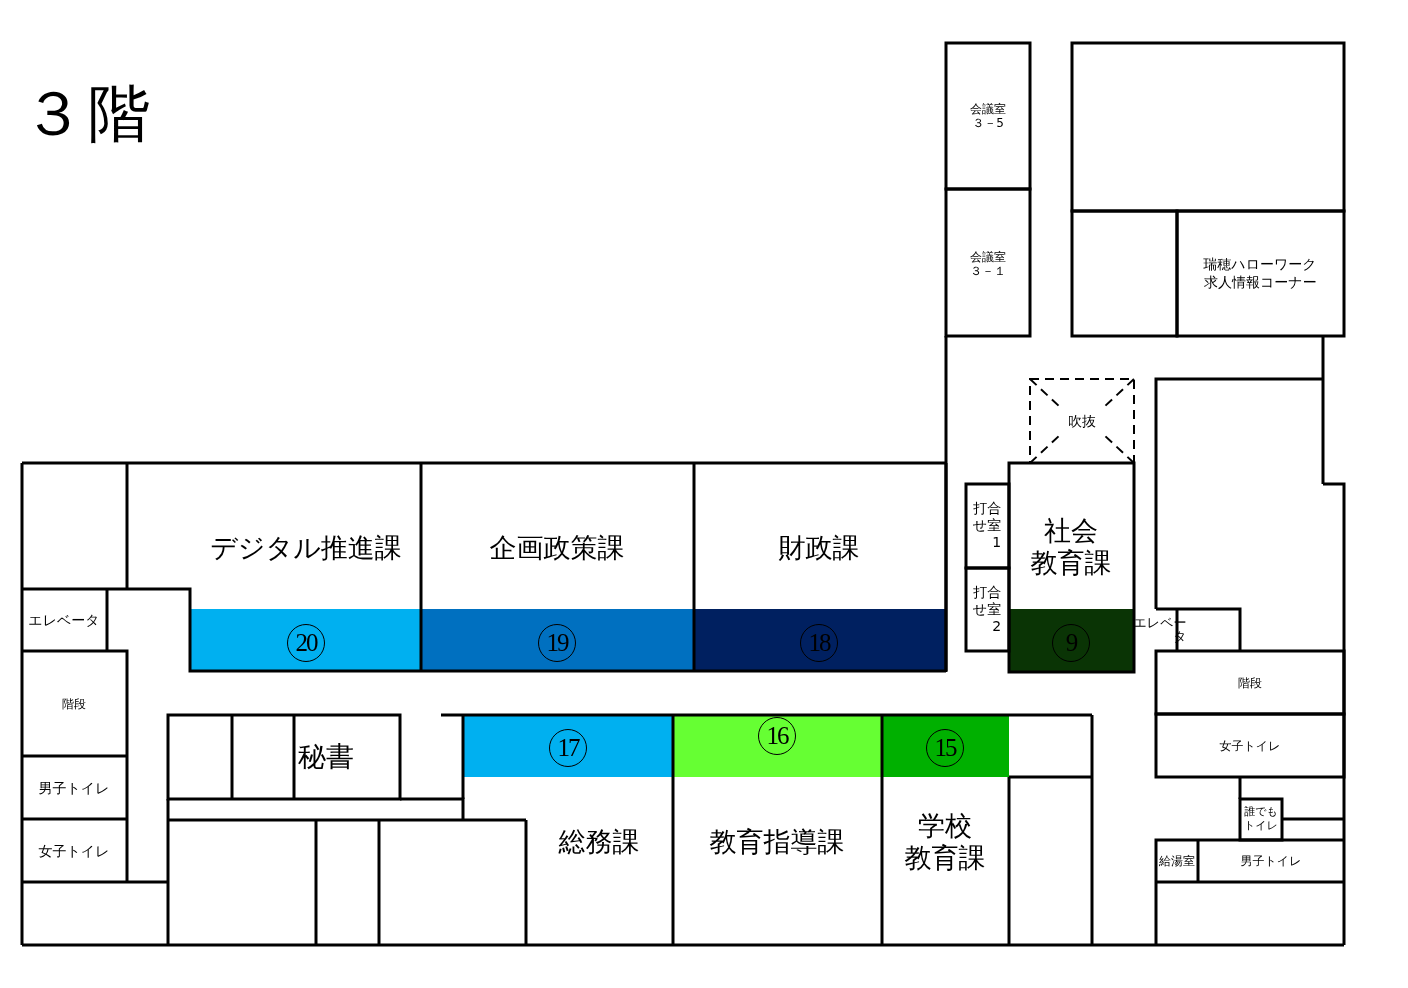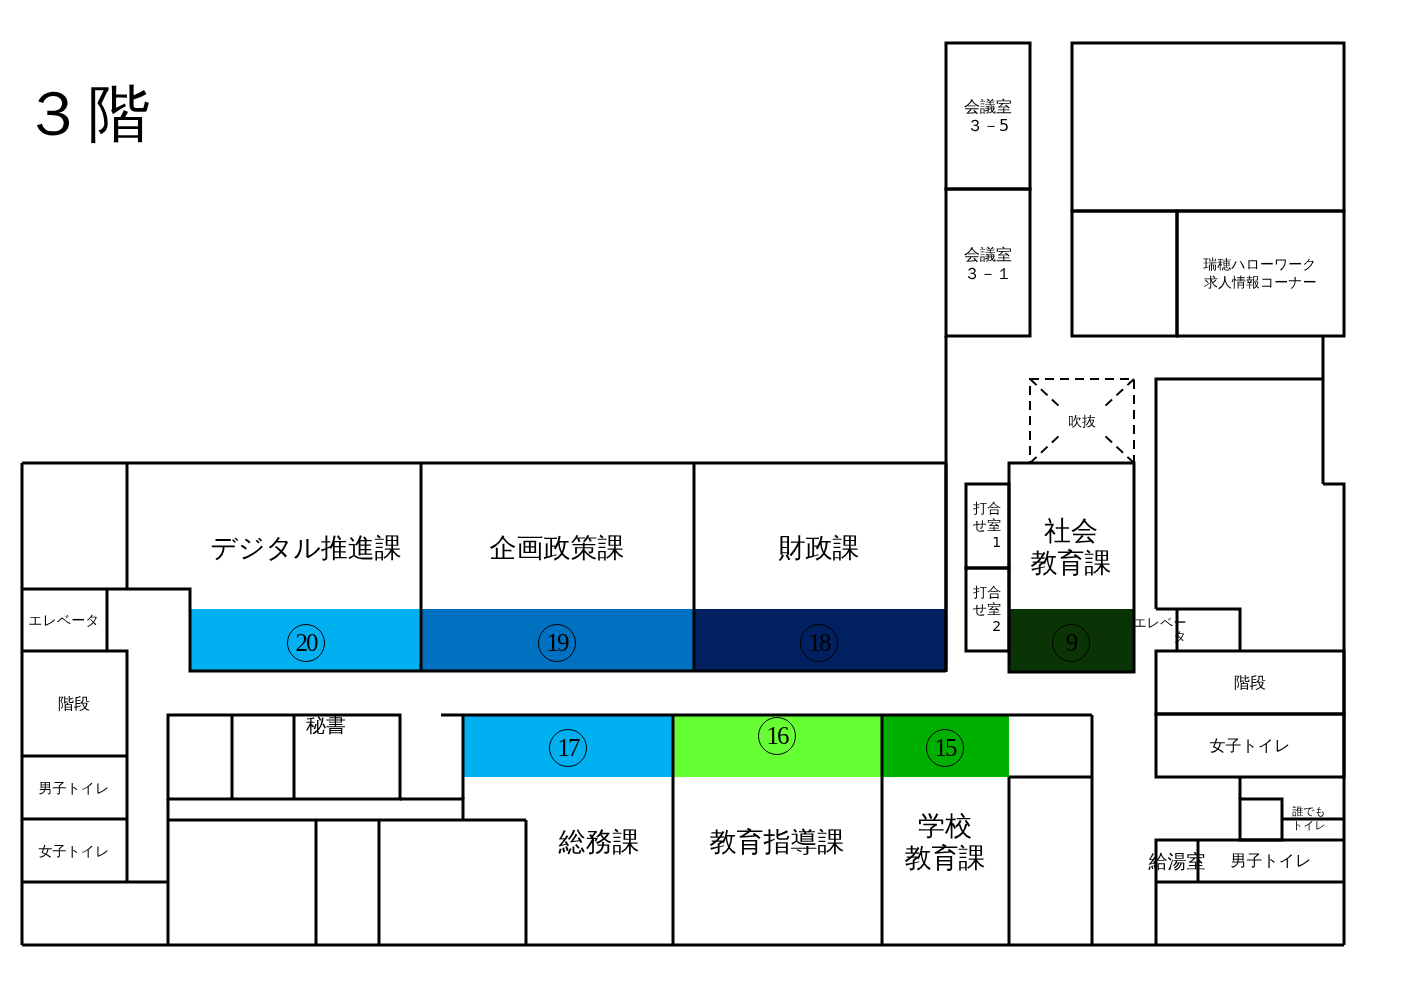--- a/index.html
+++ b/index.html
@@ -3,23 +3,23 @@
 <meta charset="utf-8">
 <style>
   html, body { margin:0; padding:0; background:#ffffff; }
   body { width:1408px; height:988px; position:relative; overflow:hidden;
          font-family:"DejaVu Sans","Liberation Sans",sans-serif; color:#000; }
   #plan { position:absolute; left:0; top:0; width:1408px; height:988px; }
   .floor-title { position:absolute; left:22px; top:84px; font-size:62px; line-height:70px;
                  font-family:Liberation Mono, monospace; letter-spacing:4px; }
   .lbl { position:absolute; text-align:center; white-space:nowrap; line-height:1.2; transform:translate(-50%,-50%); }
   .lbl.big { font-size:27px; }
-  .lbl.sm  { font-size:16px; }
+  .lbl.sm  { font-size:12px; }
   .lbl.xs  { font-size:14px;text-align:right; }
-  .lbl.xxs { font-size:11px; line-height:1.25;margin-left:48px; }
+  .lbl.xxs { font-size:11px; line-height:1.25; }
   .num { position:absolute; transform:translate(-50%,-50%); width:36px; height:36px; border:1.5px solid #000;
          border-radius:50%; display:flex; align-items:center; justify-content:center; font-size:25px;
          letter-spacing:-2px; font-family:Liberation Serif, serif; color:#000; }
 </style>
 </head>
 <body>
 
 <svg id="plan" viewBox="0 0 1408 988" xmlns="http://www.w3.org/2000/svg">
 
   <rect x="190" y="609" width="231" height="62" fill="#00b0f0"></rect>
@@ -152,20 +152,20 @@
 <div class="lbl xs" style="left:1160px;top:630px;font-size:13px;line-height:1.1">
   <div>エレベー</div>
   <div>タ</div>
 </div>
 <div class="lbl sm" style="left:1250px;top:683px">階段</div>
 <div class="lbl sm" style="left:1250px;top:746px">女子トイレ</div>
 <div class="lbl xxs" style="left:1261px;top:819px">
   <div>誰でも</div>
   <div>トイレ</div>
 </div>
-<div class="lbl xs" style="left:1177px;top:861px;font-size:19px">給湯室</div>
+<div class="lbl xs" style="left:1177px;top:861px;font-size:12px">給湯室</div>
 <div class="lbl sm" style="left:1271px;top:861px">男子トイレ</div>
 
 <div class="lbl xs" style="left:64px;top:620px">エレベータ</div>
 <div class="lbl sm" style="left:74px;top:704px">階段</div>
 <div class="lbl xs" style="left:74px;top:788px">男子トイレ</div>
 <div class="lbl xs" style="left:74px;top:851px">女子トイレ</div>
-<div class="lbl big" style="left:326px;top:725px;font-size:20px">秘書</div>
+<div class="lbl big" style="left:326px;top:757px;font-size:28px">秘書</div>
 
 </body></html>

